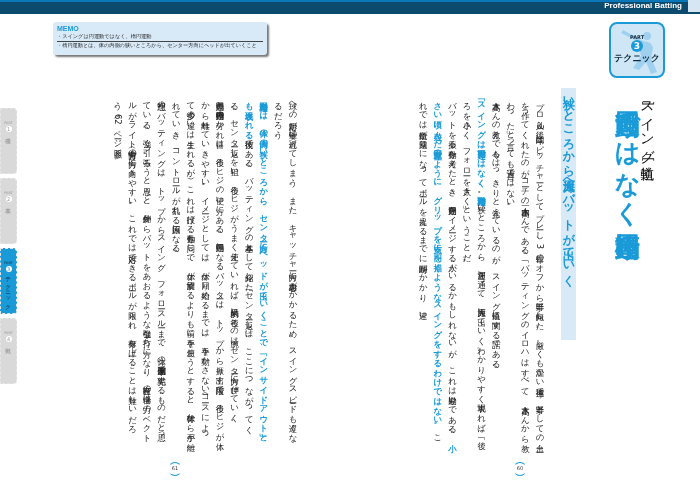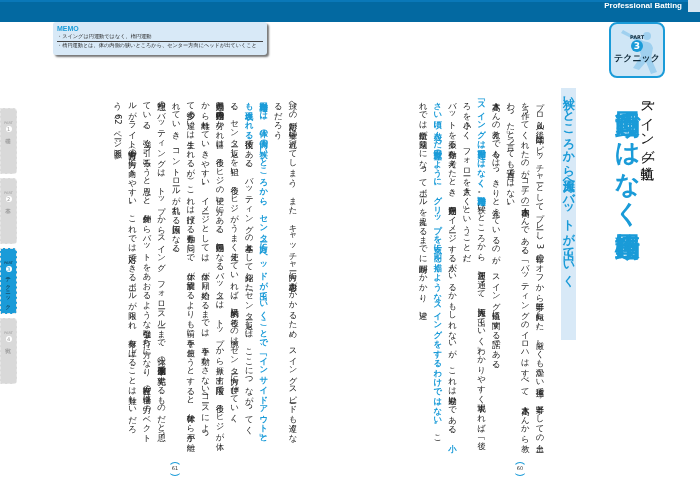--- a/index.html
+++ b/index.html
@@ -1,19 +1,19 @@
 <!DOCTYPE html>
 <html><head>
 <meta charset="utf-8">
 <style>
   * { box-sizing: border-box; margin: 0; padding: 0; }
   html, body { width: 700px; height: 497px; overflow: hidden; background: #ffffff; }
   body { position: relative; font-family: "DejaVu Sans", "Liberation Sans", sans-serif; color: #222; }
 
-  .topbar { position: absolute; left: 0; top: 0; width: 700px; height: 22px; background: #0369a1; border-top: 2px solid #0a78b8; }
+  .topbar { position: absolute; left: 0; top: 0; width: 700px; height: 14px; background: #0c4a6e; border-top: 2px solid #0a78b8; }
   .topbar .brand { position: absolute; right: 18px; top: -1px; font-size: 8px; font-weight: bold; color: #fff; line-height: 10px; font-family: "Liberation Sans", sans-serif; }
   .topbar .corner { position: absolute; right: 0; top: -2px; width: 12px; height: 12px; background: #d6e6f2; }
 
   .memo { position: absolute; left: 53px; top: 22px; width: 214px; height: 33px; background: #d8e9f7; border-radius: 3px; box-shadow: 2px 2px 2px #777; padding: 3px 4px; }
   .memo .memo-title { font-size: 7px; font-weight: bold; color: #1a9bd8; line-height: 8px; font-family: "Liberation Sans", sans-serif; }
   .memo .memo-line { font-size: 5.2px; line-height: 7.5px; color: #222; border-bottom: 0.5px solid #444; white-space: nowrap; }
   .memo .memo-line:last-child { border-bottom: none; }
 
   .sidetabs { position: absolute; left: 0; top: 108px; width: 17px; }
   .sidetab { width: 17px; height: 66px; margin-bottom: 4px; background: #d9d9d9; border-radius: 0 4px 4px 0; border: 1px dashed #e6e6e6; display: flex; flex-direction: column; align-items: center; padding-top: 12px; color: #9a9a9a; }

